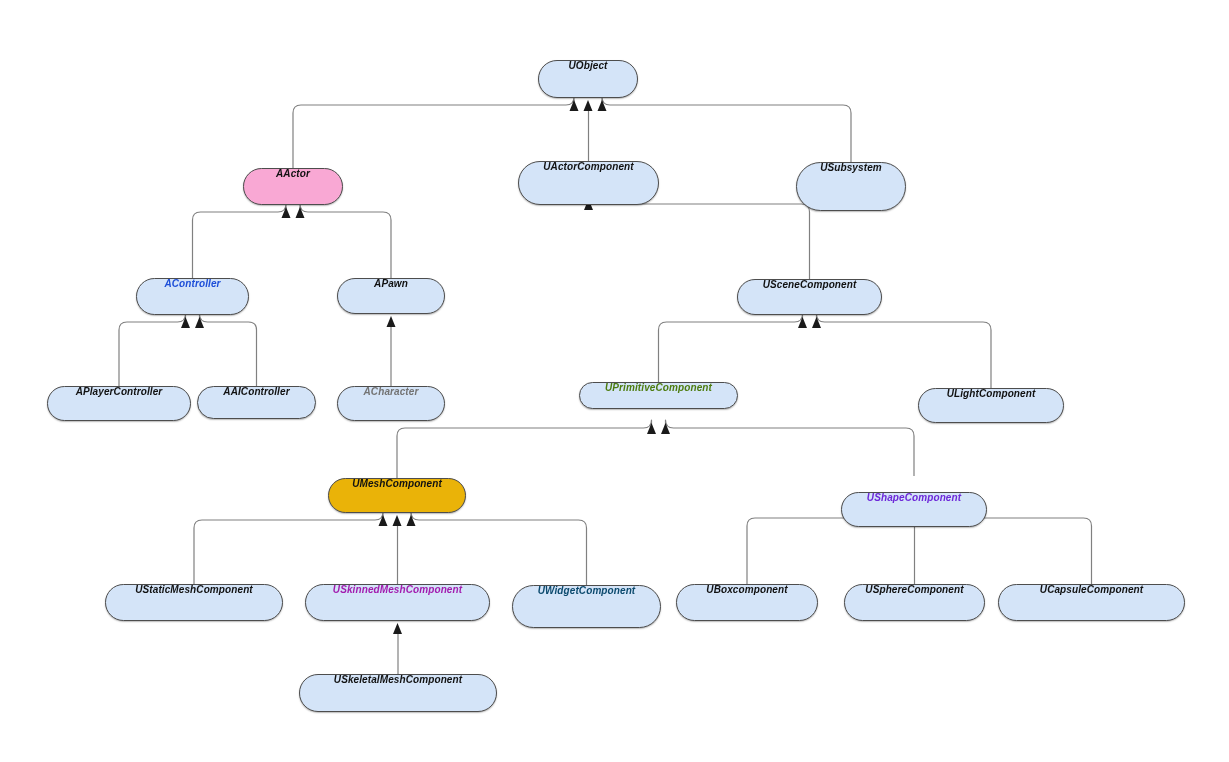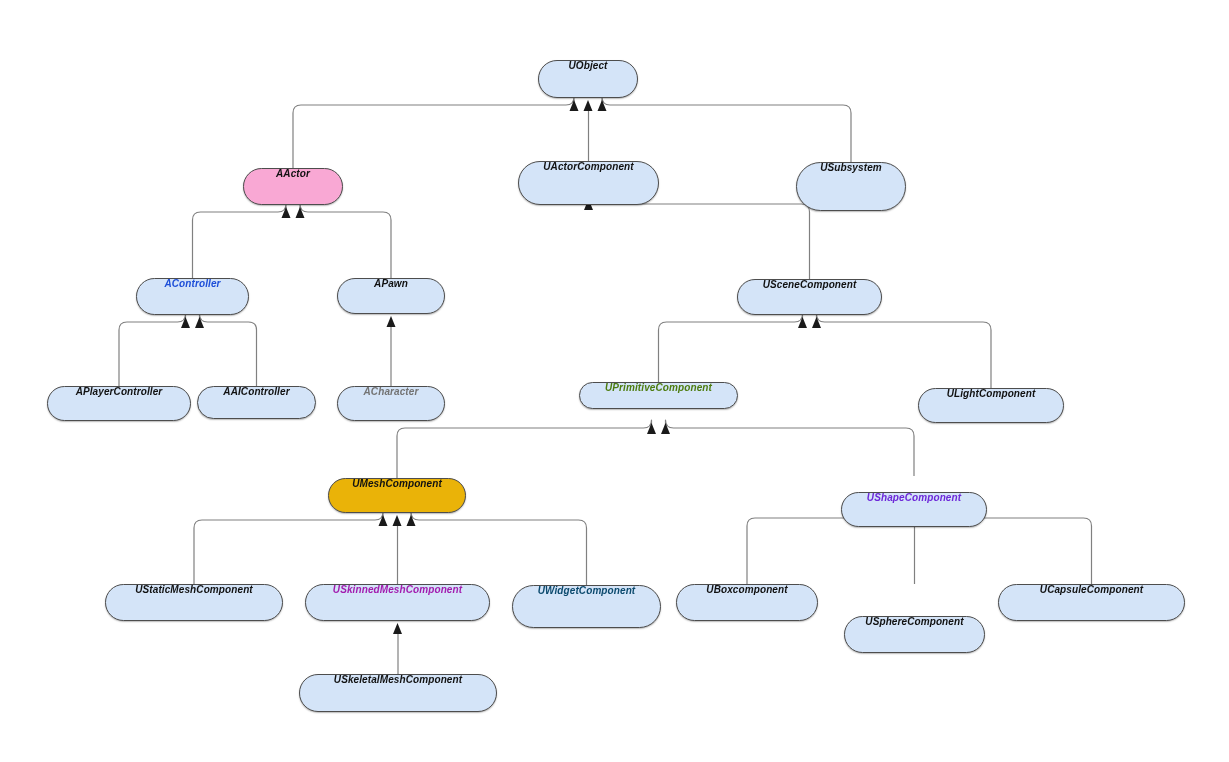--- a/index.html
+++ b/index.html
@@ -144,21 +144,21 @@
       </div>
       <div class="node" style="left: 305px; top: 584px; width: 185px; height: 37px; background: rgb(212, 228, 248); border-color: rgb(77, 77, 77); color: #a21caf;">
         <span class="node-label">USkinnedMeshComponent</span>
       </div>
       <div class="node" style="left: 512px; top: 585px; width: 149px; height: 43px; background: rgb(212, 228, 248); border-color: rgb(77, 77, 77); color: #0c4a6e;">
         <span class="node-label">UWidgetComponent</span>
       </div>
       <div class="node" style="left: 676px; top: 584px; width: 142px; height: 37px; background: rgb(212, 228, 248); border-color: rgb(77, 77, 77); color: rgb(17, 17, 17);">
         <span class="node-label">UBoxcomponent</span>
       </div>
-      <div class="node" style="left: 844px; top: 584px; width: 141px; height: 37px; background: rgb(212, 228, 248); border-color: rgb(77, 77, 77); color: rgb(17, 17, 17); margin-top: 32px;">
+      <div class="node" style="left: 844px; top: 584px; width: 141px; height: 37px; background: rgb(212, 228, 248); border-color: rgb(77, 77, 77); color: rgb(17, 17, 17);">
         <span class="node-label">USphereComponent</span>
       </div>
       <div class="node" style="left: 998px; top: 584px; width: 187px; height: 37px; background: rgb(212, 228, 248); border-color: rgb(77, 77, 77); color: rgb(17, 17, 17);">
         <span class="node-label">UCapsuleComponent</span>
       </div>
       <div class="node" style="left: 299px; top: 674px; width: 198px; height: 38px; background: rgb(212, 228, 248); border-color: rgb(77, 77, 77); color: rgb(17, 17, 17);">
         <span class="node-label">USkeletalMeshComponent</span>
       </div>
     </div>
 </div>

